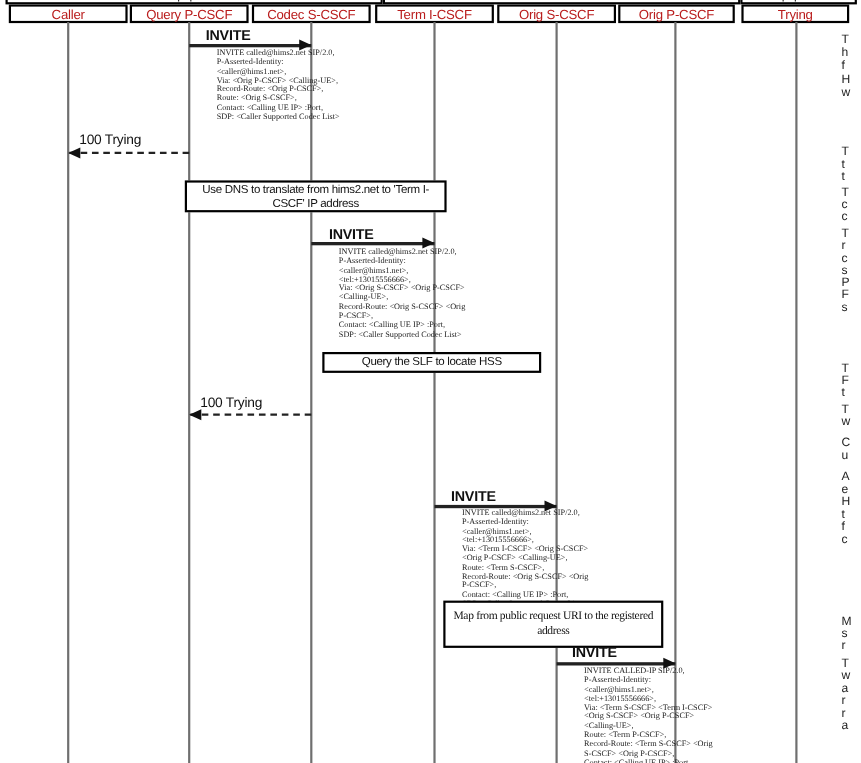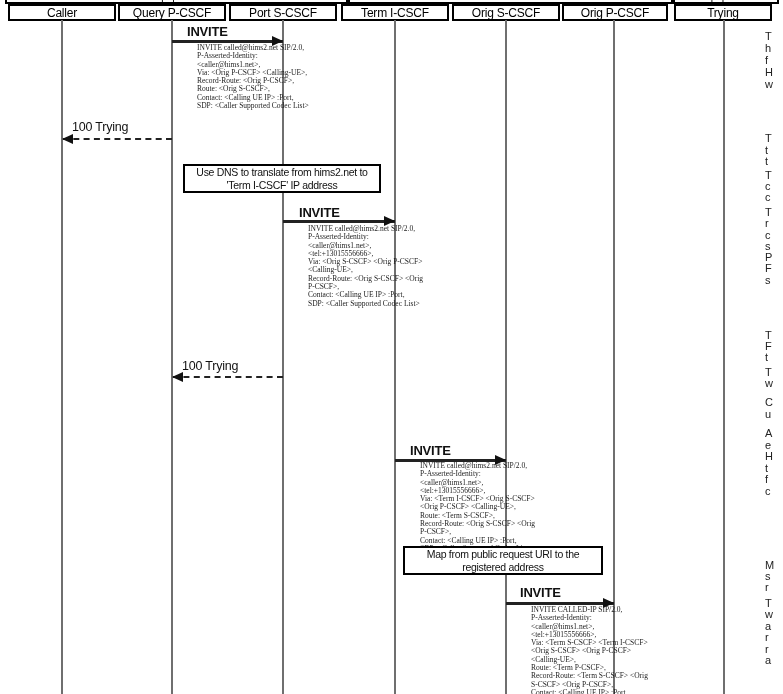--- a/index.html
+++ b/index.html
@@ -6,21 +6,21 @@
   .canvas{
     position:relative;width:783px;height:694px;background:#fff;overflow:hidden;
     font-family:"Liberation Sans",sans-serif;color:#111;
   }
   
   .eq-box{position:absolute;top:-14px;height:18px;border:2px solid #000;background:#fff;box-sizing:border-box;}
   .eq-label{position:absolute;left:0;right:0;bottom:0;text-align:center;font-size:11px;line-height:12px;color:#111;}
   
   .lane-box{position:absolute;top:4px;height:17px;border:2px solid #000;background:#fff;box-sizing:border-box;
     display:flex;align-items:center;justify-content:center;}
-  .lane-label{font-size:12px;line-height:12px;letter-spacing:-0.2px;color:#000000;white-space:nowrap;}
+  .lane-label{font-size:12px;line-height:12px;letter-spacing:-0.2px;color:#b91c1c;white-space:nowrap;}
   
   .lifeline{position:absolute;top:20px;height:674px;width:2px;background:#6f6f6f;}
   
   .msg-label{position:absolute;text-align:left;font-size:13px;font-weight:bold;letter-spacing:-0.2px;color:#111;white-space:nowrap;}
   .msg-label.small{font-size:12.5px;font-weight:normal;}
   .msg-line{position:absolute;height:0;}
   .msg-line.solid{border-top:3px solid #222;}
   .msg-line.dashed{border-top:2px dashed #222;}
   .arrowhead{position:absolute;width:0;height:0;border-top:5px solid transparent;border-bottom:5px solid transparent;}
   .arrowhead.right{border-left:11px solid #111;}
@@ -53,21 +53,21 @@
     <span class="eq-label">Equipment</span>
   </div>
 
   <div class="lane-box" style="left:8px;width:108px;">
       <span class="lane-label">Caller</span>
     </div>
   <div class="lane-box" style="left:118px;width:108px;">
       <span class="lane-label">Query P-CSCF</span>
     </div>
   <div class="lane-box" style="left:229px;width:108px;">
-      <span class="lane-label">Port S-CSCF</span>
+      <span class="lane-label">Codec S-CSCF</span>
     </div>
   <div class="lane-box" style="left:341px;width:108px;">
       <span class="lane-label">Term I-CSCF</span>
     </div>
   <div class="lane-box" style="left:452px;width:108px;">
       <span class="lane-label">Orig S-CSCF</span>
     </div>
   <div class="lane-box" style="left:562px;width:106px;">
       <span class="lane-label">Orig P-CSCF</span>
     </div>
@@ -92,38 +92,41 @@
 Via: &lt;Orig P-CSCF&gt; &lt;Calling-UE&gt;,
 Record-Route: &lt;Orig P-CSCF&gt;,
 Route: &lt;Orig S-CSCF&gt;,
 Contact: &lt;Calling UE IP&gt; :Port,
 SDP: &lt;Caller Supported Codec List&gt;</pre>
 
   <div class="msg-label small" style="left:72px;top:120px;width:90px;">100 Trying</div>
   <div class="msg-line dashed" style="left:63px;top:138px;width:109px;"></div>
   <div class="arrowhead left" style="left:62px;top:134px;"></div>
 
-  <div class="note" style="left:183px;top:164px;width:198px;height:29px;">
+  <div class="note" style="left:168px;top:164px;width:238px;height:29px;">
     <span class="note-text">Use DNS to translate from hims2.net to 'Term I-CSCF' IP address</span>
   </div>
 
   <div class="msg-label" style="left:299px;top:205px;width:80px;">INVITE</div>
   <div class="msg-line solid" style="left:283px;top:220px;width:112px;"></div>
   <div class="arrowhead right" style="left:384px;top:216px;"></div>
   <pre class="sip" style="left:284px;top:225px;">INVITE called@hims2.net SIP/2.0,
 P-Asserted-Identity:
 &lt;caller@hims1.net&gt;,
 &lt;tel:+13015556666&gt;,
 Via: &lt;Orig S-CSCF&gt; &lt;Orig P-CSCF&gt;
 &lt;Calling-UE&gt;,
 Record-Route: &lt;Orig S-CSCF&gt; &lt;Orig
 P-CSCF&gt;,
 Contact: &lt;Calling UE IP&gt; :Port,
 SDP: &lt;Caller Supported Codec List&gt;</pre>
 
+  <div class="note" style="left:293px;top:320px;width:199px;height:19px;">
+    <span class="note-text">Query the SLF to locate HSS</span>
+  </div>
 
   <div class="msg-label small" style="left:182px;top:359px;width:90px;">100 Trying</div>
   <div class="msg-line dashed" style="left:173px;top:376px;width:110px;"></div>
   <div class="arrowhead left" style="left:172px;top:372px;"></div>
 
 
   <div class="msg-label" style="left:410px;top:443px;width:80px;">INVITE</div>
   <div class="msg-line solid" style="left:395px;top:459px;width:111px;"></div>
   <div class="arrowhead right" style="left:495px;top:455px;"></div>
   <pre class="sip" style="left:396px;top:462px;">INVITE called@hims2.net SIP/2.0,
@@ -131,21 +134,21 @@
 &lt;caller@hims1.net&gt;,
 &lt;tel:+13015556666&gt;,
 Via: &lt;Term I-CSCF&gt; &lt;Orig S-CSCF&gt;
 &lt;Orig P-CSCF&gt; &lt;Calling-UE&gt;,
 Route: &lt;Term S-CSCF&gt;,
 Record-Route: &lt;Orig S-CSCF&gt; &lt;Orig
 P-CSCF&gt;,
 Contact: &lt;Calling UE IP&gt; :Port,
 SDP: &lt;Caller Supported Codec List&gt;</pre>
 
-  <div class="note" style="left:403px;top:546px;width:200px;height:29px;">
+  <div class="note" style="left:403px;top:546px;width:200px;height:43px;font-family:Liberation Serif, serif;">
     <span class="note-text">Map from public request URI to the registered address</span>
   </div>
 
   <div class="msg-label" style="left:520px;top:585px;width:80px;">INVITE</div>
   <div class="msg-line solid" style="left:506px;top:602px;width:108px;"></div>
   <div class="arrowhead right" style="left:603px;top:598px;"></div>
   <pre class="sip" style="left:507px;top:606px;">INVITE CALLED-IP SIP/2.0,
 P-Asserted-Identity:
 &lt;caller@hims1.net&gt;,
 &lt;tel:+13015556666&gt;,

